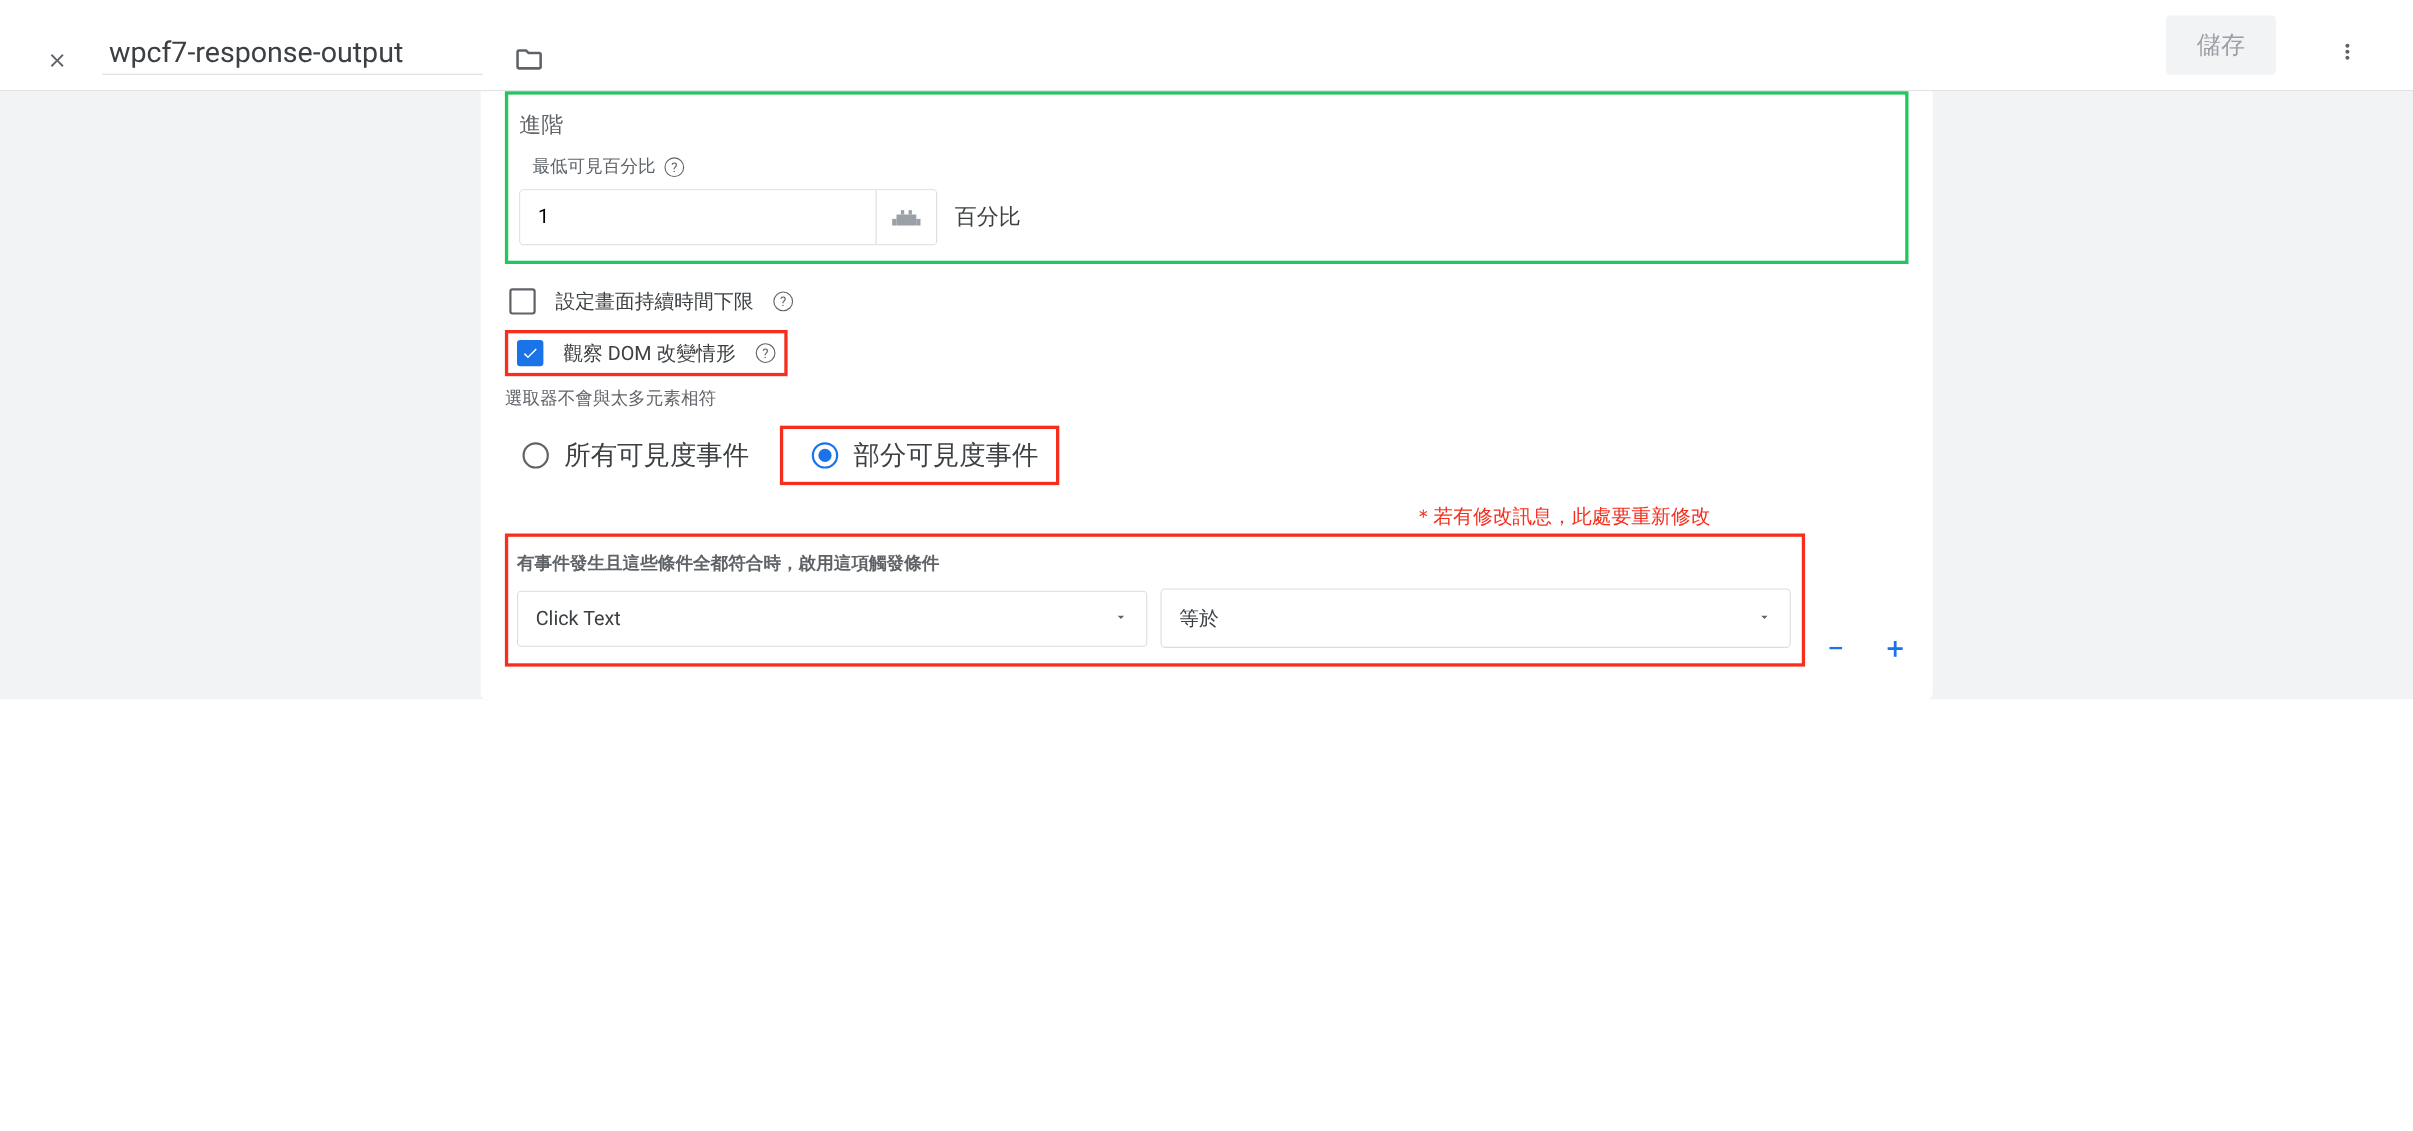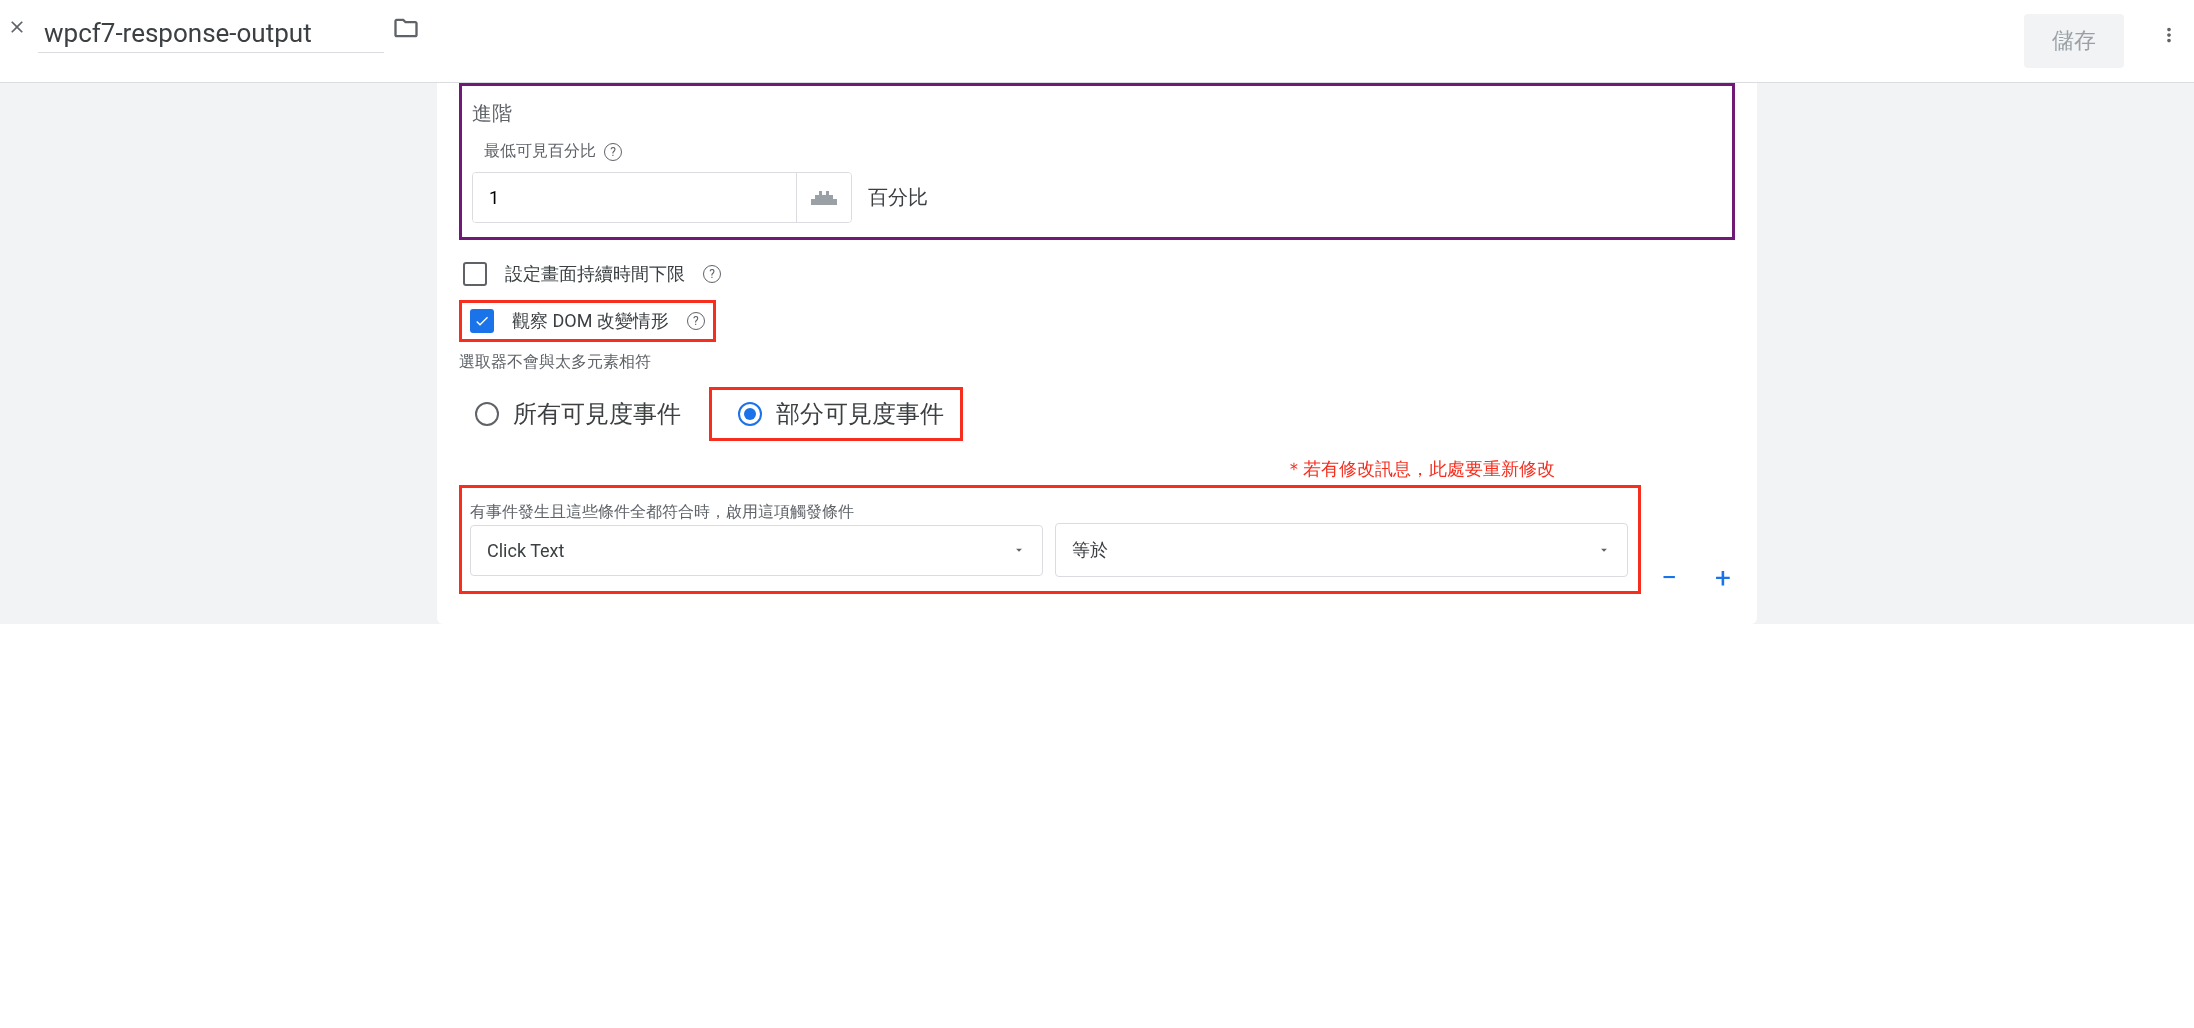--- a/index.html
+++ b/index.html
@@ -5,24 +5,24 @@
     * { box-sizing: border-box; margin: 0; padding: 0; }
     body {
       font-family: 'Google Sans', Roboto, Arial, sans-serif;
       background: #fff;
       color: #3c4043;
       font-size: 14px;
     }
 
     .header {
       display: flex;
-      align-items: flex-start;
-      padding: 14px 4px;
+      align-items: flex-end;
+      padding: 14px 39px;
       border-bottom: 1px solid #dadce0;
-      gap: 8px;
+      gap: 28px;
     }
 
     .close-icon {
       width: 26px;
       height: 26px;
       display: flex;
       align-items: center;
       justify-content: center;
       cursor: pointer;
       color: #5f6368;
@@ -77,21 +77,21 @@
 
     .panel {
       background: #fff;
       margin: 0 auto;
       max-width: 1320px;
       border-radius: 0 0 6px 6px;
       padding: 0 22px 30px 22px;
     }
 
     .box-top {
-      border: 3px solid #701a75;
+      border: 3px solid #22c55e;
       padding: 14px 20px 14px 10px;
       margin-bottom: 14px;
     }
 
     .section-heading {
       font-size: 20px;
       color: #5f6368;
       margin-bottom: 14px;
     }
 
@@ -272,21 +272,22 @@
 
     .conditions-box {
       border: 3px solid #f62e1e;
       padding: 14px 10px 14px 8px;
       position: relative;
     }
 
     .cond-label {
       font-size: 16px;
       color: #5f6368;
-      margin-bottom: 0;
+      margin-bottom: 12px;
+      font-weight: bold;
     }
 
     .cond-row {
       display: flex;
       align-items: center;
       gap: 12px;
     }
 
     .select {
       border: 1px solid #dadce0;

